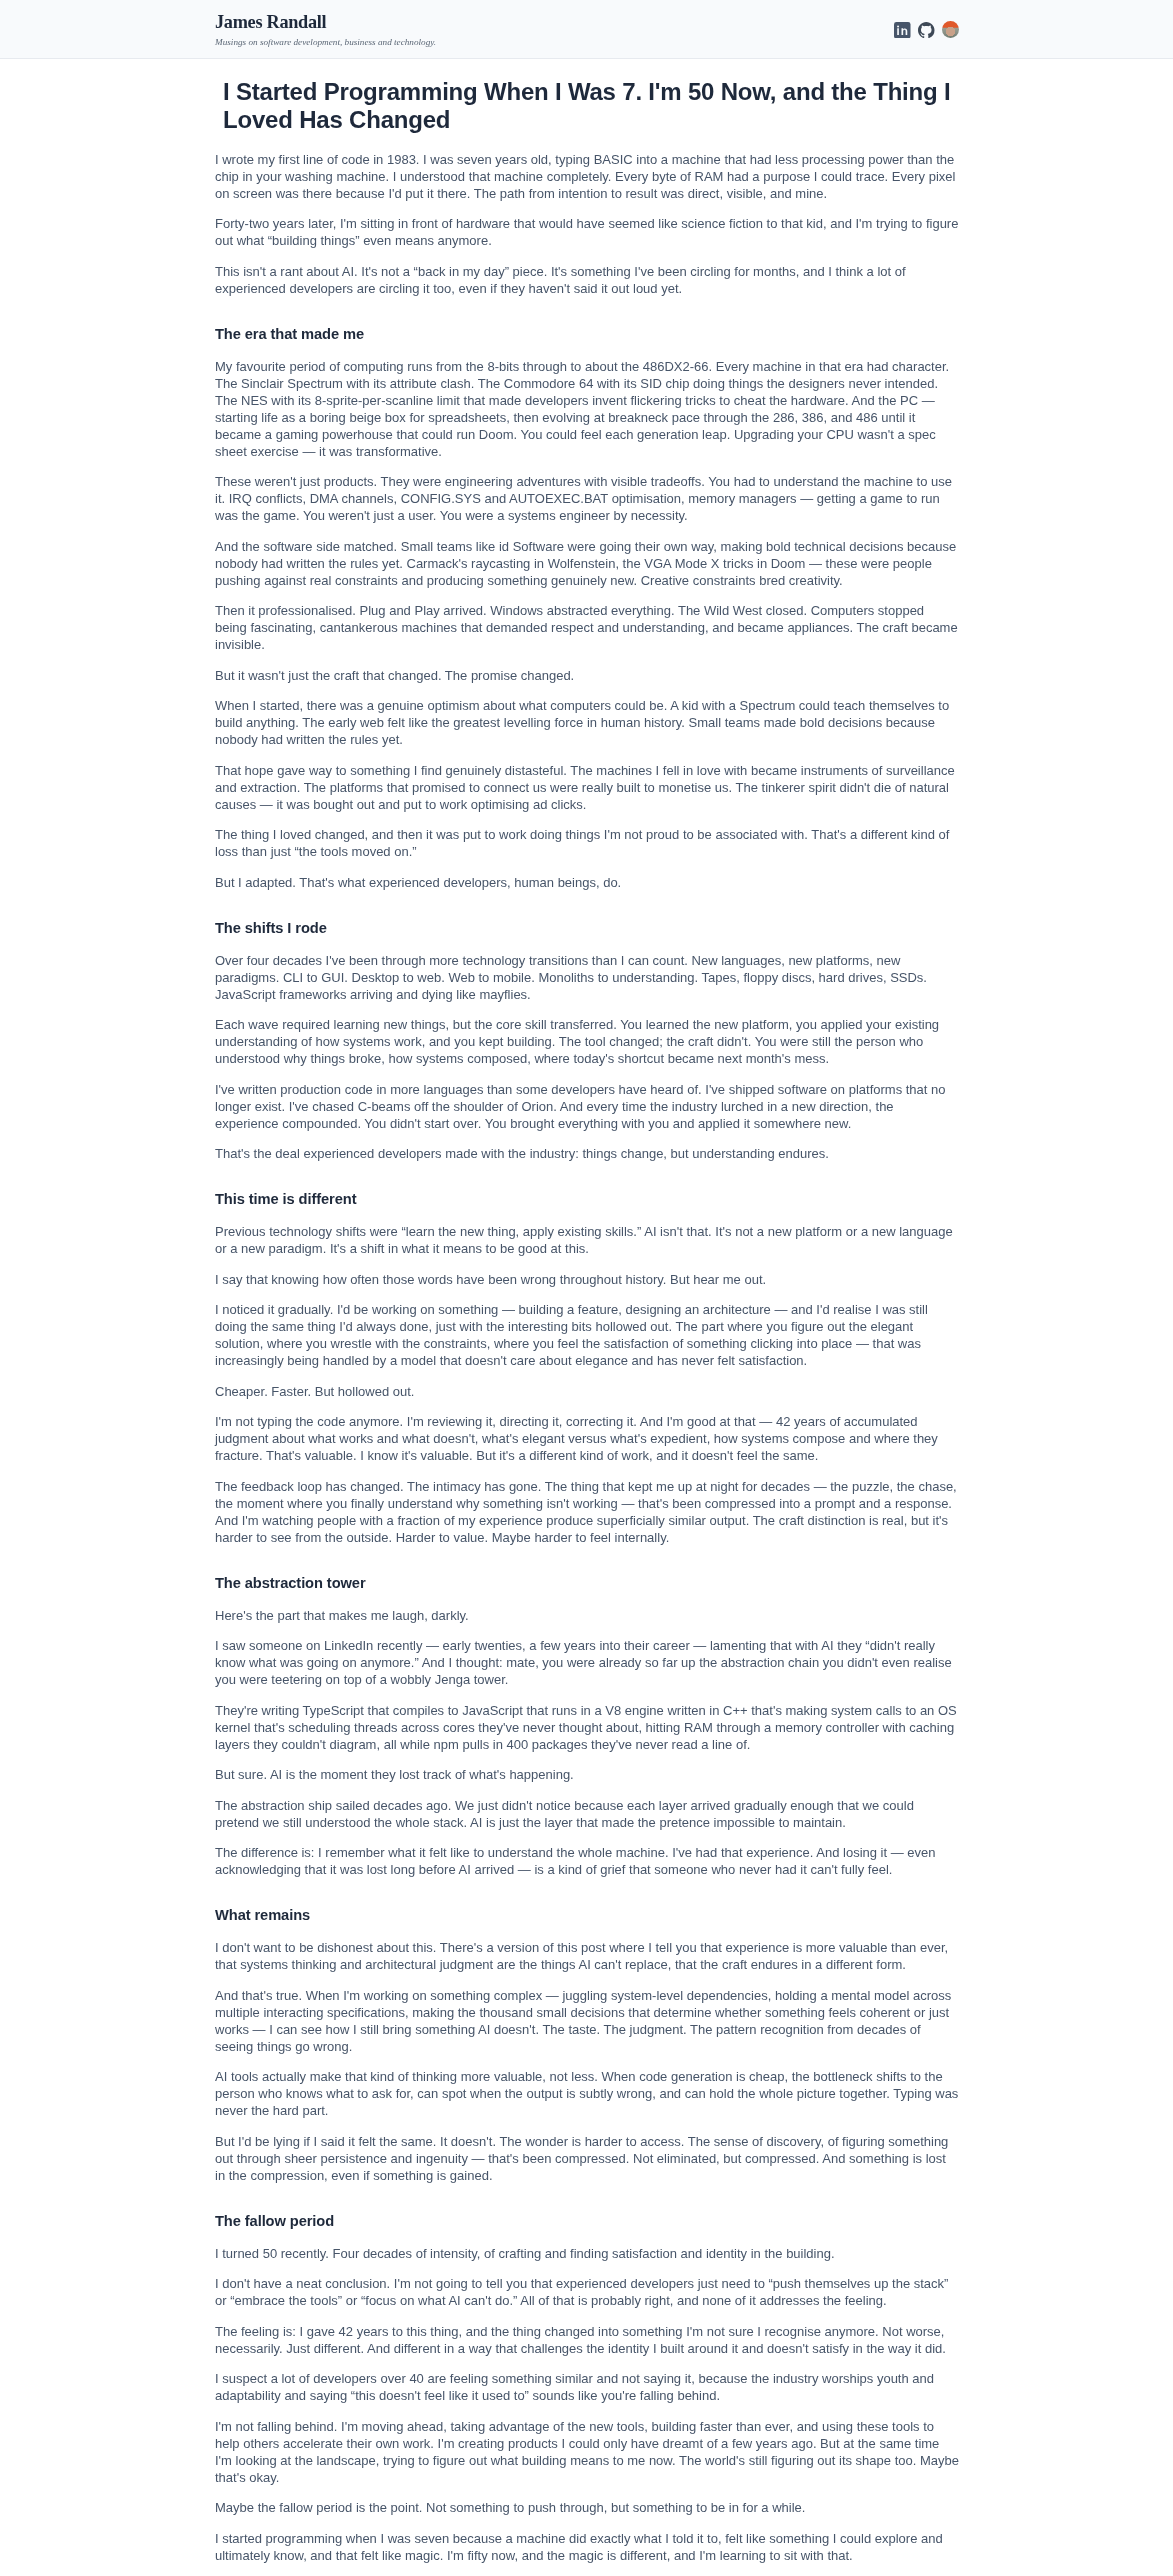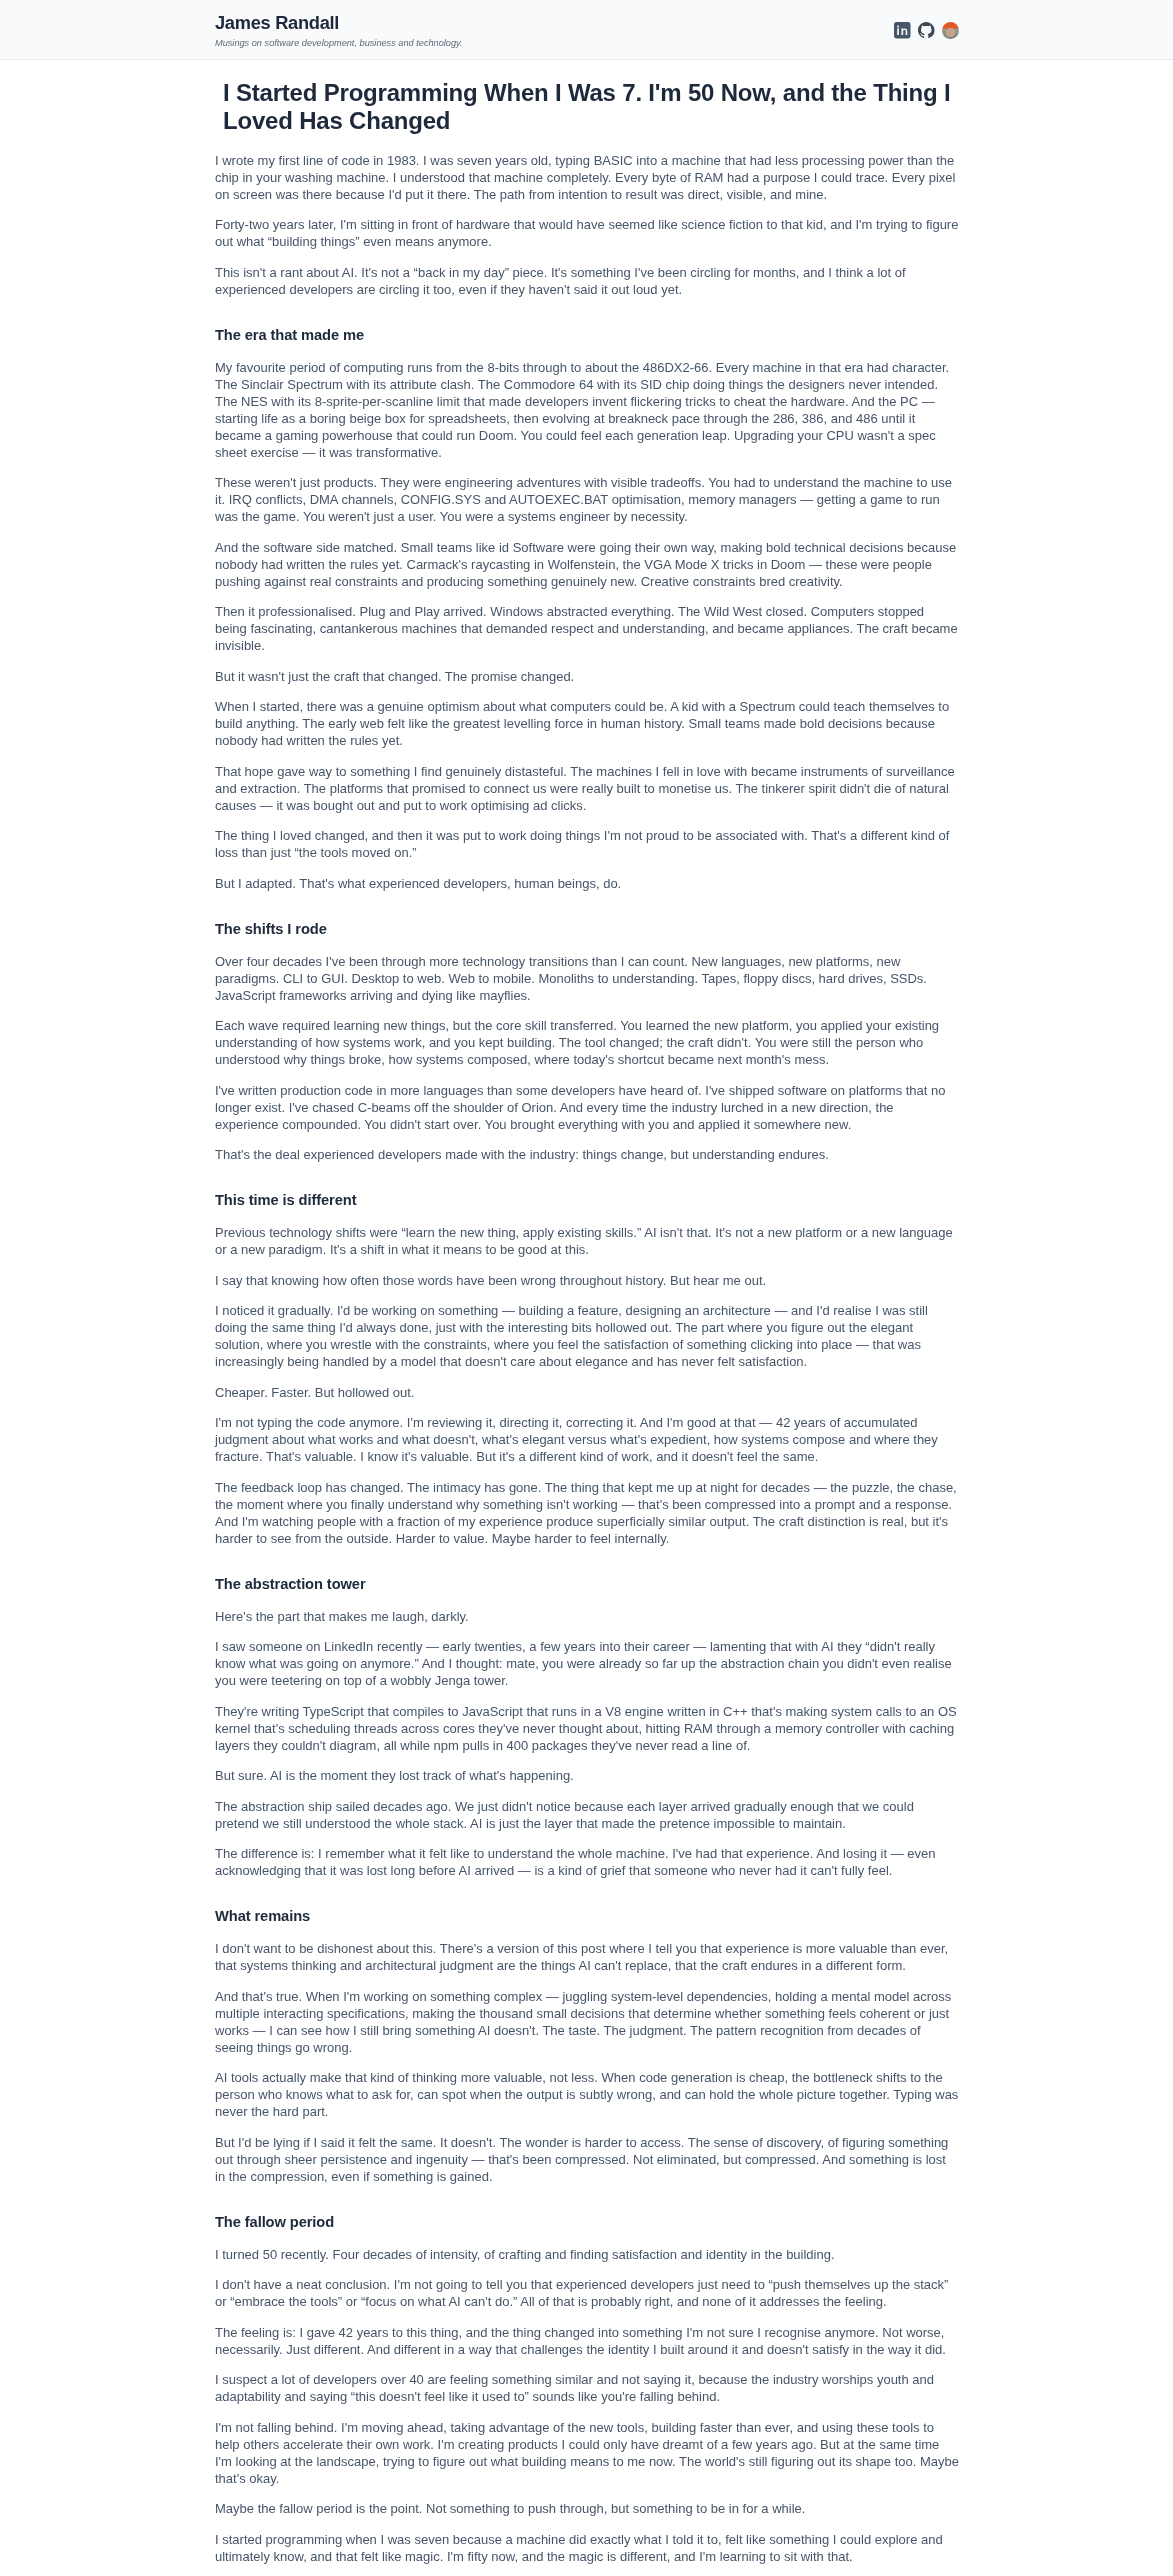--- a/index.html
+++ b/index.html
@@ -5,21 +5,21 @@
   html, body { margin: 0; padding: 0; background: #ffffff; }
   body {
     width: 1174px;
     font-family: "Liberation Sans", sans-serif;
     color: #475569;
     -webkit-font-smoothing: antialiased;
   }
   .container { max-width: 744px; margin: 0 auto; padding: 0 9.8px; }
 
   
-  .site-header { background: #f8fafc; border-bottom: 0.6px solid #e7eaef; }
+  .site-header { background: #f8fafc; border-bottom: 0.6px solid #e7eaef; font-family: Liberation Serif, serif; }
   .header-inner { display: flex; justify-content: space-between; align-items: center; padding-top: 12.2px; padding-bottom: 11px; }
   .site-name { font-size: 18.3px; font-weight: bold; color: #1e293b; letter-spacing: -0.3px; cursor: pointer; }
   .site-tagline { font-style: italic; color: #5b6776; font-size: 9.2px; margin-top: 4.3px; }
   .header-social { display: flex; align-items: center; gap: 7.3px; }
   .icon-btn { display: inline-flex; width: 16.5px; height: 16.5px; color: #44506033; cursor: pointer; }
   .icon-linkedin { color: #475569; }
   .icon-github { color: #3d4856; }
   .avatar {
     width: 17px; height: 17px; border-radius: 50%; overflow: hidden; cursor: pointer;
     background:

